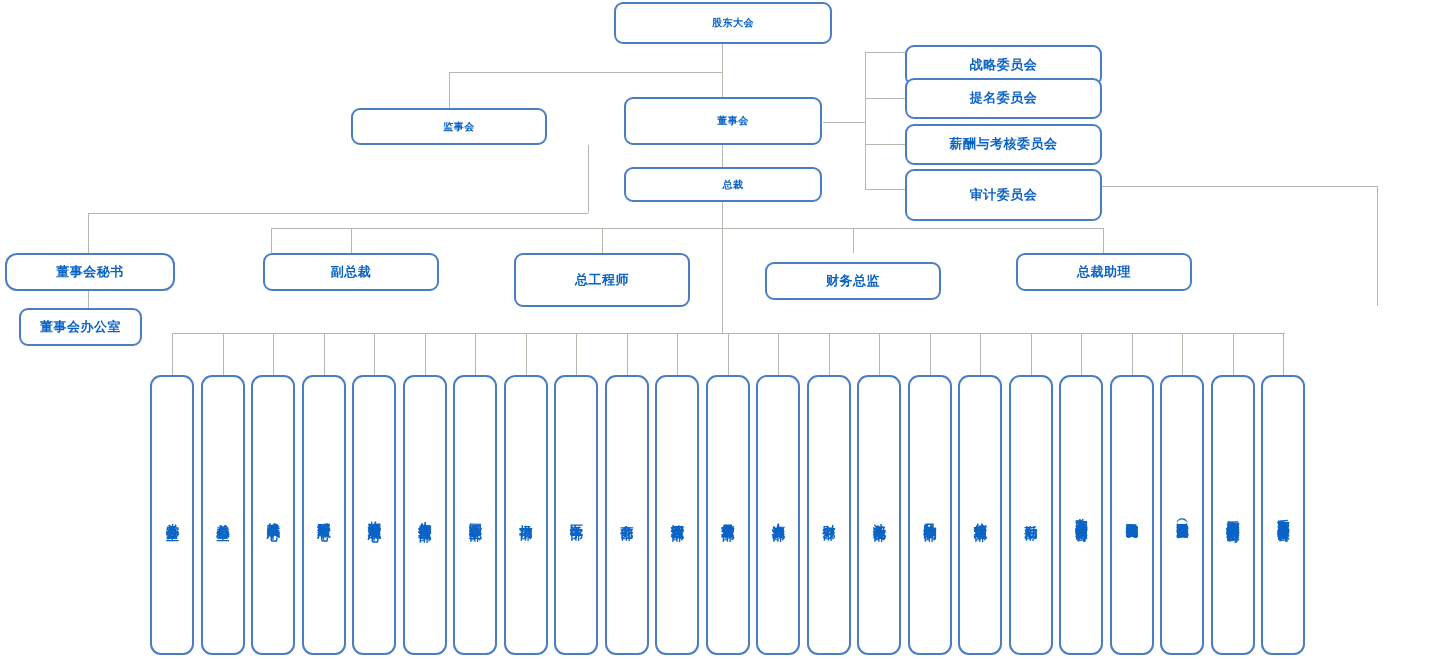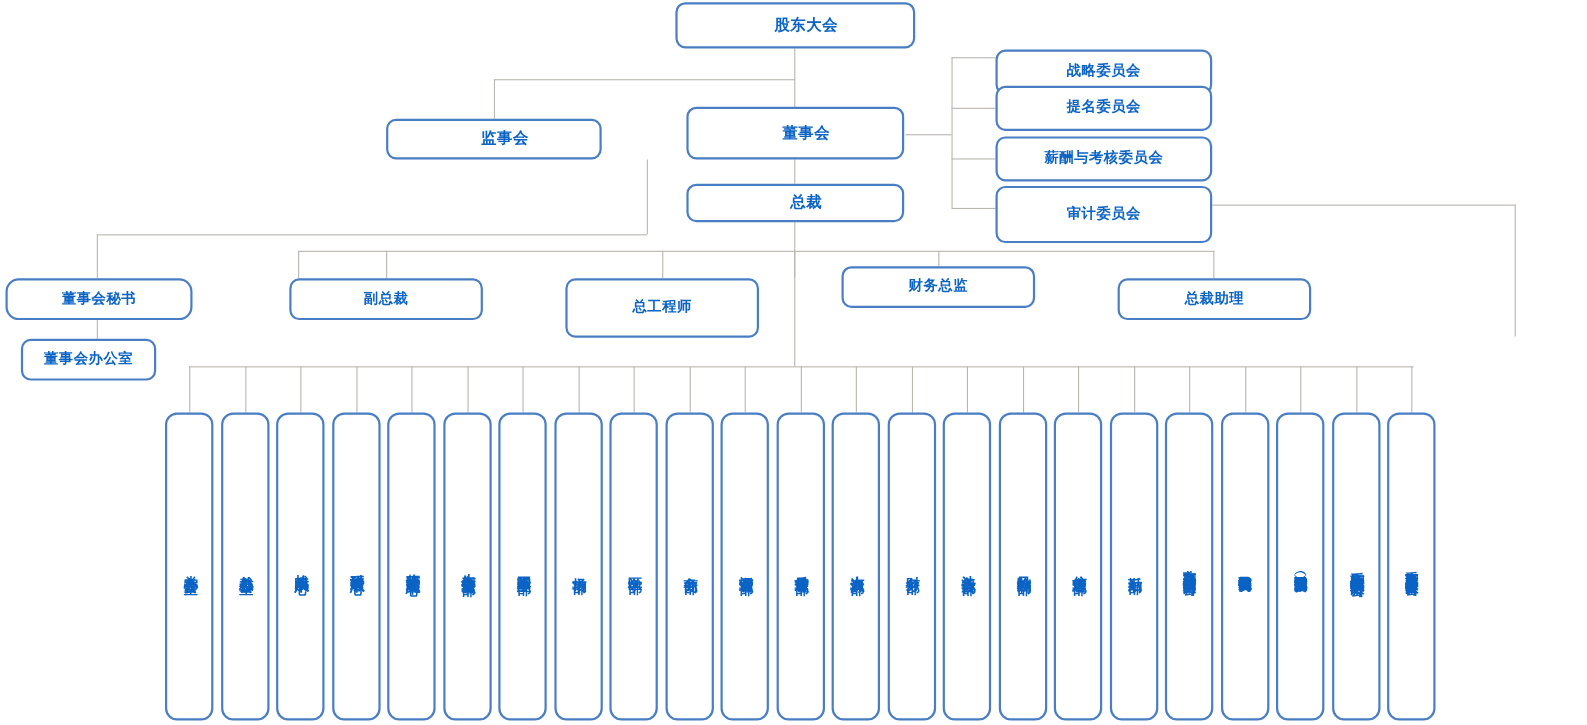--- a/index.html
+++ b/index.html
@@ -20,21 +20,21 @@
     background:#ffffff;
     color:#0b63c5;
     font-weight:bold;
     display:flex;
     align-items:center;
     justify-content:center;
     text-align:center;
     line-height:1.15;
     letter-spacing:0.5px;
   }
-  .box.lvl1{font-size:14px;padding-left:20px;}
+  .box.lvl1{font-size:10px;padding-left:20px;}
   .box.comm{font-size:13px;}
   .box.exec{font-size:13px;}
   .box.small{font-size:12px;}
 
   
   .vbox{
     position:absolute;
     box-sizing:border-box;
     border:2px solid #4a7ec4;
     border-radius:11px;
@@ -105,21 +105,21 @@
   <div class="box comm" style="left:905px;top:29px;width:197px;height:41px;margin-top:16px;">战略委员会</div>
   <div class="box comm" style="left:905px;top:78px;width:197px;height:41px;">提名委员会</div>
   <div class="box comm" style="left:905px;top:124px;width:197px;height:41px;">薪酬与考核委员会</div>
   <div class="box comm" style="left:905px;top:169px;width:197px;height:52px;">审计委员会</div>
 
 
   <div class="box exec" style="left:5px;top:253px;width:170px;height:38px;border-radius:12px;">董事会秘书</div>
   <div class="box exec" style="left:19px;top:308px;width:123px;height:38px;">董事会办公室</div>
   <div class="box exec" style="left:263px;top:253px;width:176px;height:38px;">副总裁</div>
   <div class="box exec" style="left:514px;top:253px;width:176px;height:54px;">总工程师</div>
-  <div class="box exec" style="left:765px;top:242px;width:176px;height:38px;">财务总监</div>
+  <div class="box exec" style="left:765px;top:262px;width:176px;height:38px;">财务总监</div>
   <div class="box exec" style="left:1016px;top:253px;width:176px;height:38px;">总裁助理</div>
 
   <div id="dept-drops">
       <div class="ln v" style="left: 172px; top: 333px; height: 42px;"></div>
       <div class="ln v" style="left: 223px; top: 333px; height: 42px;"></div>
       <div class="ln v" style="left: 273px; top: 333px; height: 42px;"></div>
       <div class="ln v" style="left: 324px; top: 333px; height: 42px;"></div>
       <div class="ln v" style="left: 374px; top: 333px; height: 42px;"></div>
       <div class="ln v" style="left: 425px; top: 333px; height: 42px;"></div>
       <div class="ln v" style="left: 475px; top: 333px; height: 42px;"></div>

